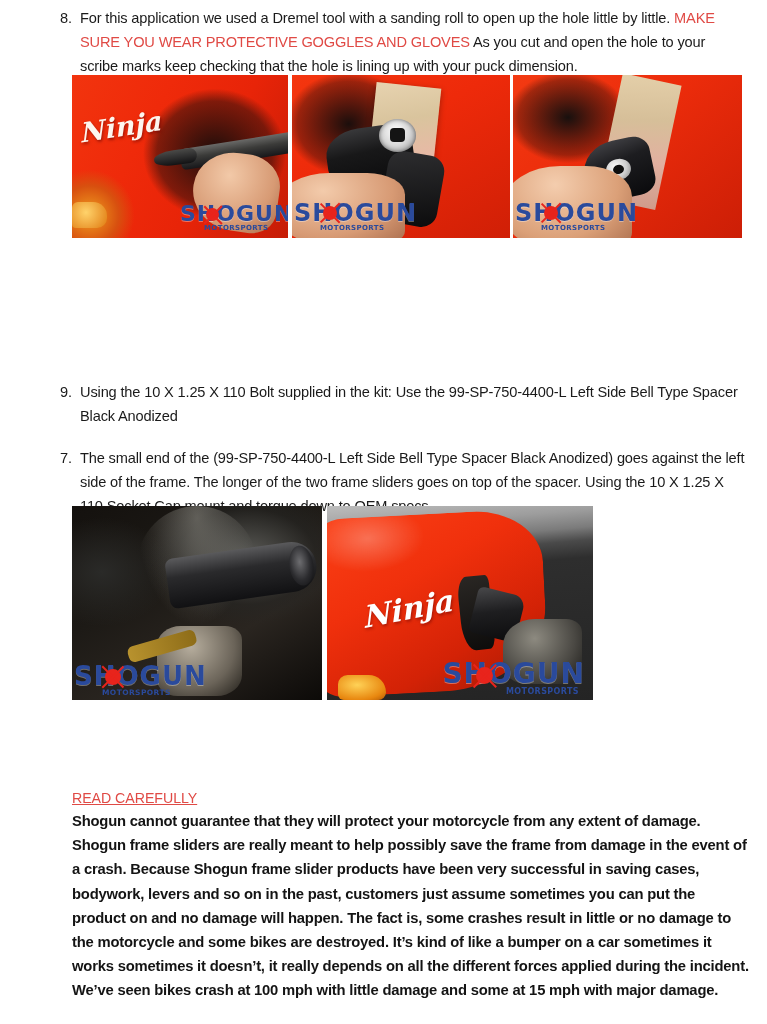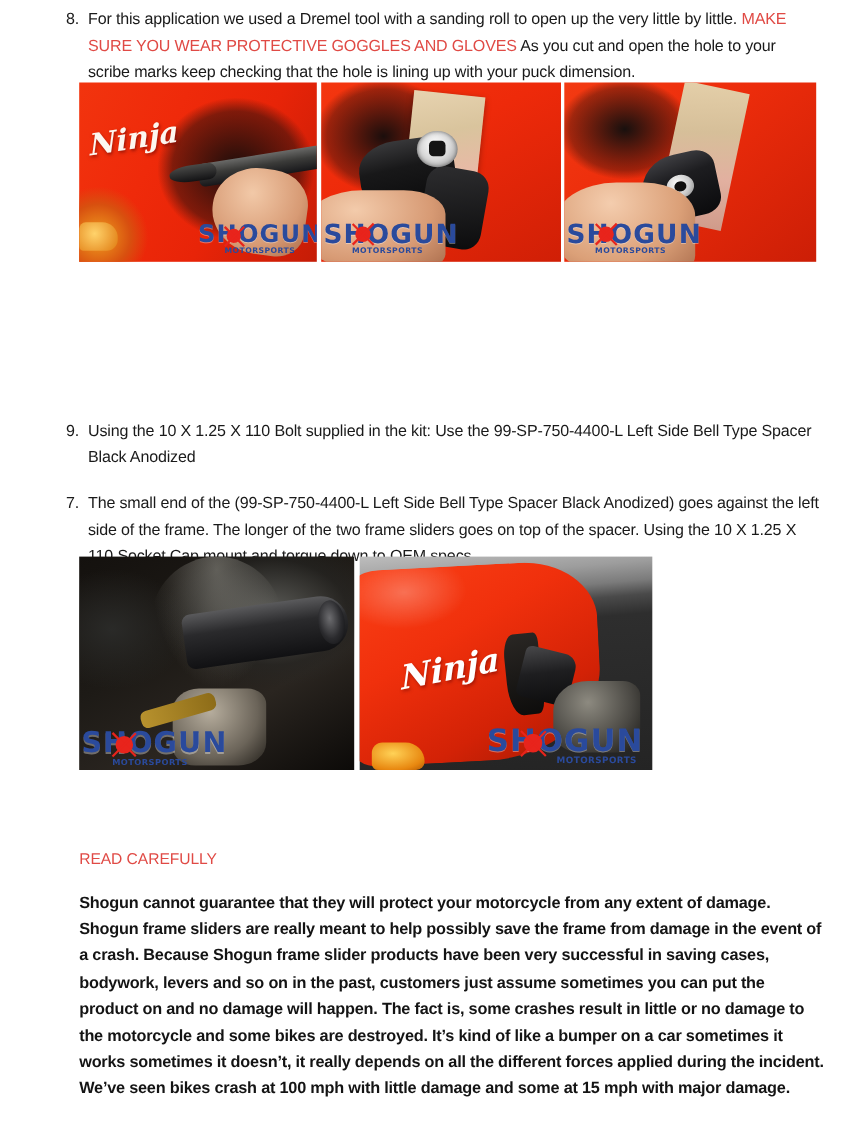--- a/index.html
+++ b/index.html
@@ -415,21 +415,21 @@
     text-align: left;
   }
 </style>
 </head>
 <body>
 
 <div class="page">
 
   <div class="list-item" style="left:40px; top:6px; width:700px;">
     <div class="li-num">8.</div>
-    <div class="li-body"><span>For this application we used a Dremel tool with a sanding roll to open up the very little by little. </span><span class="warn">MAKE SURE YOU WEAR PROTECTIVE GOGGLES AND GLOVES</span><span> As you cut and open the hole to your scribe marks keep checking that the hole is lining up with your puck dimension.</span></div>
+    <div class="li-body"><span>For this application we used a Dremel tool with a sanding roll to open up the hole little by little. </span><span class="warn">MAKE SURE YOU WEAR PROTECTIVE GOGGLES AND GLOVES</span><span> As you cut and open the hole to your scribe marks keep checking that the hole is lining up with your puck dimension.</span></div>
   </div>
 
   <div class="img-row" style="left:72px; top:75px;">
 
     <div class="photo p1" style="width:216px; height:163px; margin-right:4px;">
       <div class="p1-ninja" style="font-size:27px;">Ninja</div>
       <div class="p1-blinker"></div>
       <div class="p1-tool"></div>
       <div class="p1-bit"></div>
       <div class="p1-hand"></div>
@@ -513,16 +513,16 @@
       <div class="wm" style="right:8px; bottom:4px; align-items:flex-end;">
         <div class="wm-main" style="font-size:28px;">
           <span>SHOGUN</span>
           <span class="wm-sun" style="width:17px;height:17px;left:34px;top:7px;"></span>
         </div>
         <div class="wm-sub" style="font-size:8px; margin-right:6px;">MOTORSPORTS</div>
       </div>
     </div>
   </div>
 
-  <div class="rc-head" style="left:72px; top:772px;">READ CAREFULLY</div>
+  <div class="rc-head" style="left:72px; top:789px;text-decoration:underline;">READ CAREFULLY</div>
   <div class="rc-body" style="left:72px; top:809px; width:680px;">Shogun cannot guarantee that they will protect your motorcycle from any extent of damage. Shogun frame sliders are really meant to help possibly save the frame from damage in the event of a crash. Because Shogun frame slider products have been very successful in saving cases, bodywork, levers and so on in the past, customers just assume sometimes you can put the product on and no damage will happen. The fact is, some crashes result in little or no damage to the motorcycle and some bikes are destroyed. It’s kind of like a bumper on a car sometimes it works sometimes it doesn’t, it really depends on all the different forces applied during the incident. We’ve seen bikes crash at 100 mph with little damage and some at 15 mph with major damage.</div>
 
 </div>
 
 </body></html>

